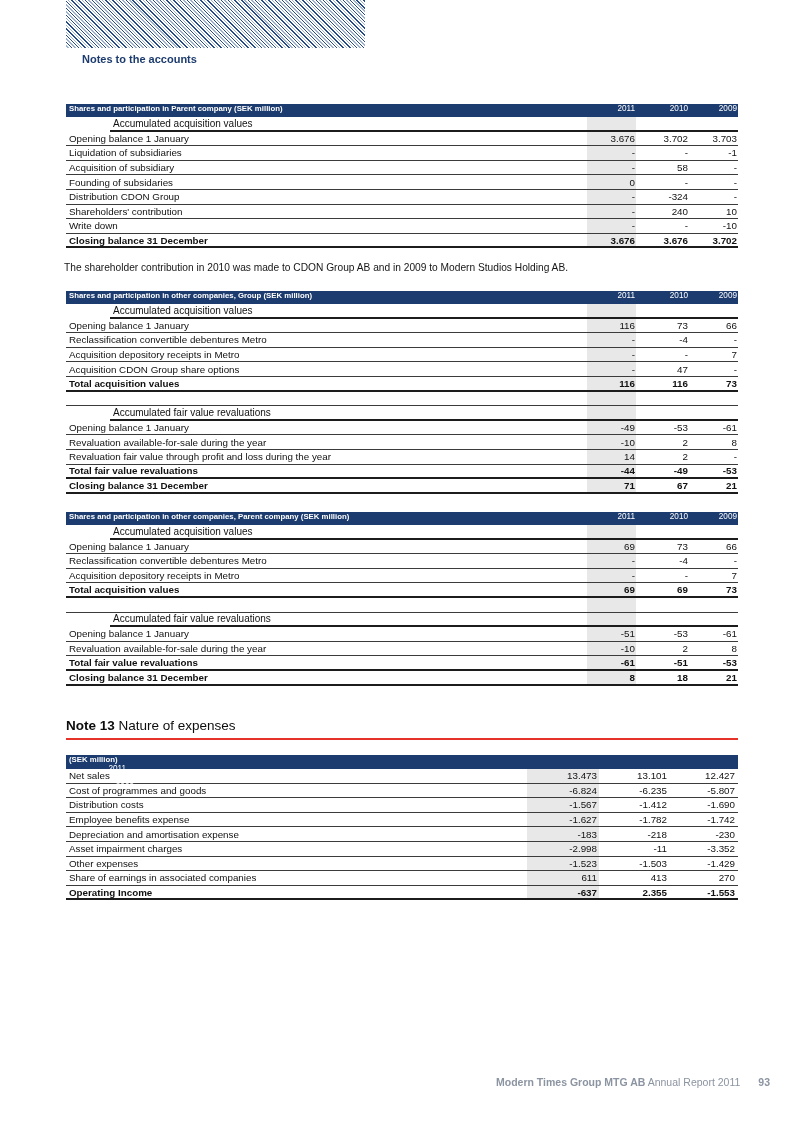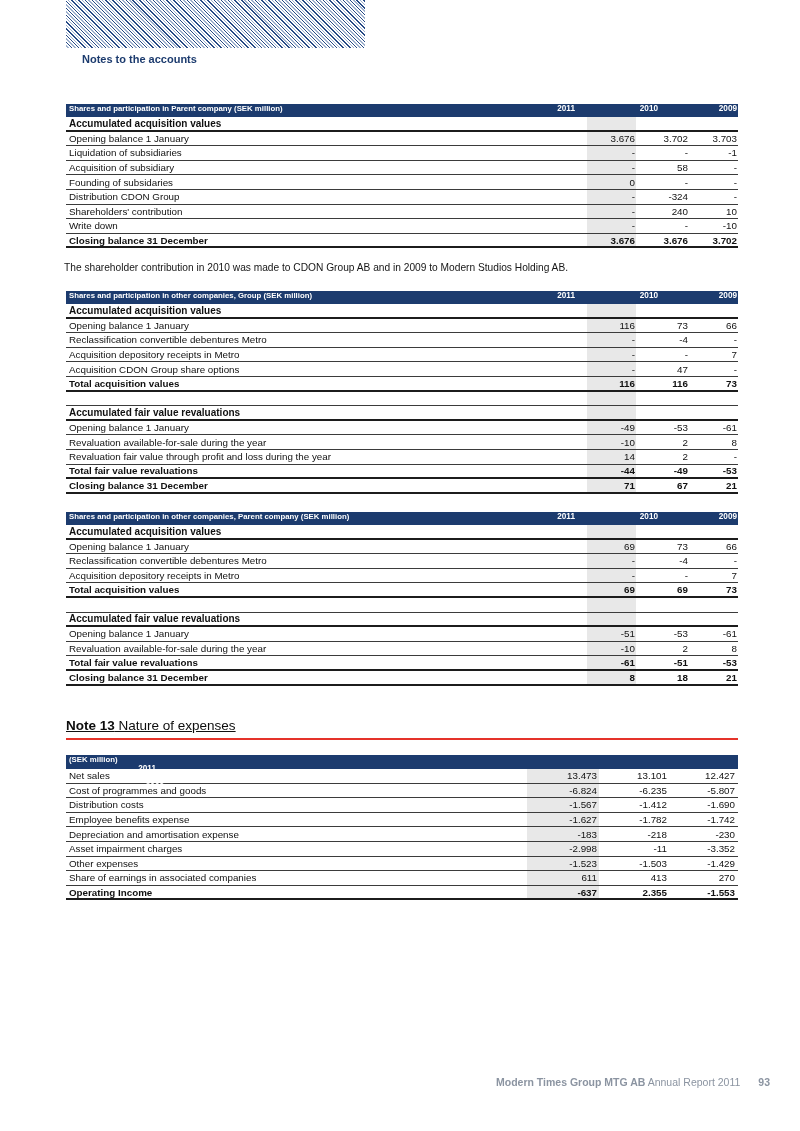--- a/index.html
+++ b/index.html
@@ -38,39 +38,39 @@
     font-size:10.2px;color:#161616;
   }
   
   .tbl{position:absolute;left:66px;width:672px;}
   .tbl-head{
     position:relative;z-index:2;display:flex;
     background:var(--navy);color:#ffffff;height:13px;padding-right:1px;
   }
   .t4 .tbl-head{height:14px;padding-right:3px;flex-direction:column;}
   .tbl-title{flex:1;font-size:7.8px;font-weight:bold;padding-left:3px;white-space:nowrap;}
-  .tbl-head .num{font-size:8.2px;font-weight:bold;margin-left:30px;}
+  .tbl-head .num{font-size:8.2px;font-weight:normal;}
   .band{position:absolute;z-index:0;background:var(--band);}
   .t3 .band{left:521px;width:49px;top:13px;bottom:0;}
   .t4 .band{left:461px;width:72px;top:14px;bottom:0;}
   .row{
     position:relative;z-index:1;display:flex;align-items:center;
     height:14.6px;padding-right:1px;
     font-size:9.8px;border-bottom:1px solid var(--line);
   }
   .t4 .row{padding-right:3px;}
   .row .lab{flex:1;padding-left:3px;white-space:nowrap;}
   .num{text-align:right;white-space:nowrap;}
   .t3 .n1{width:60px}.t3 .n2{width:53px}.t3 .n3{width:49px}
   .t4 .n1{width:60px}.t4 .n2{width:70px}.t4 .n3{width:68px}
-  .row.section{font-weight:bold;font-size:10px;border-bottom:2px solid var(--line-dark);}
+  .row.section{font-weight:normal;font-size:10px;border-bottom:2px solid var(--line-dark);margin-left:44px;}
   .row.total{font-weight:bold;border-bottom:2px solid var(--line-dark);}
   .row.spacer{border-bottom:1px solid var(--line);}
   
-  .note-head{position:absolute;left:66px;top:718px;width:672px;text-decoration:underline;}
+  .note-head{position:absolute;left:66px;top:718px;width:672px;}
   .note-head .txt{font-size:13.5px;color:#0d0d0d;}
   .note-head .b{font-weight:bold;}
   .note-rule{margin-top:5px;height:2px;background:var(--red);}
   
   .footer{
     position:absolute;left:66px;top:1076px;width:704px;
     text-align:right;font-size:10.5px;color:var(--footer-gray);
     white-space:nowrap;
   }
   .footer .b{font-weight:bold;}

